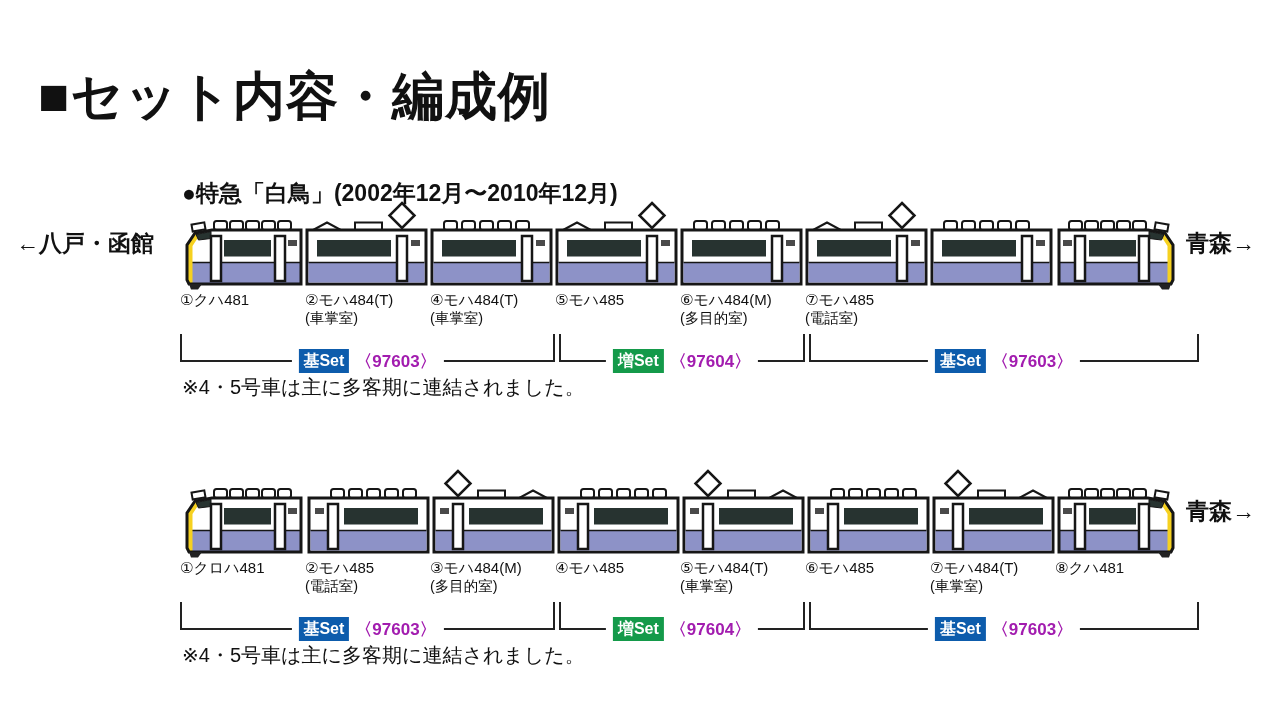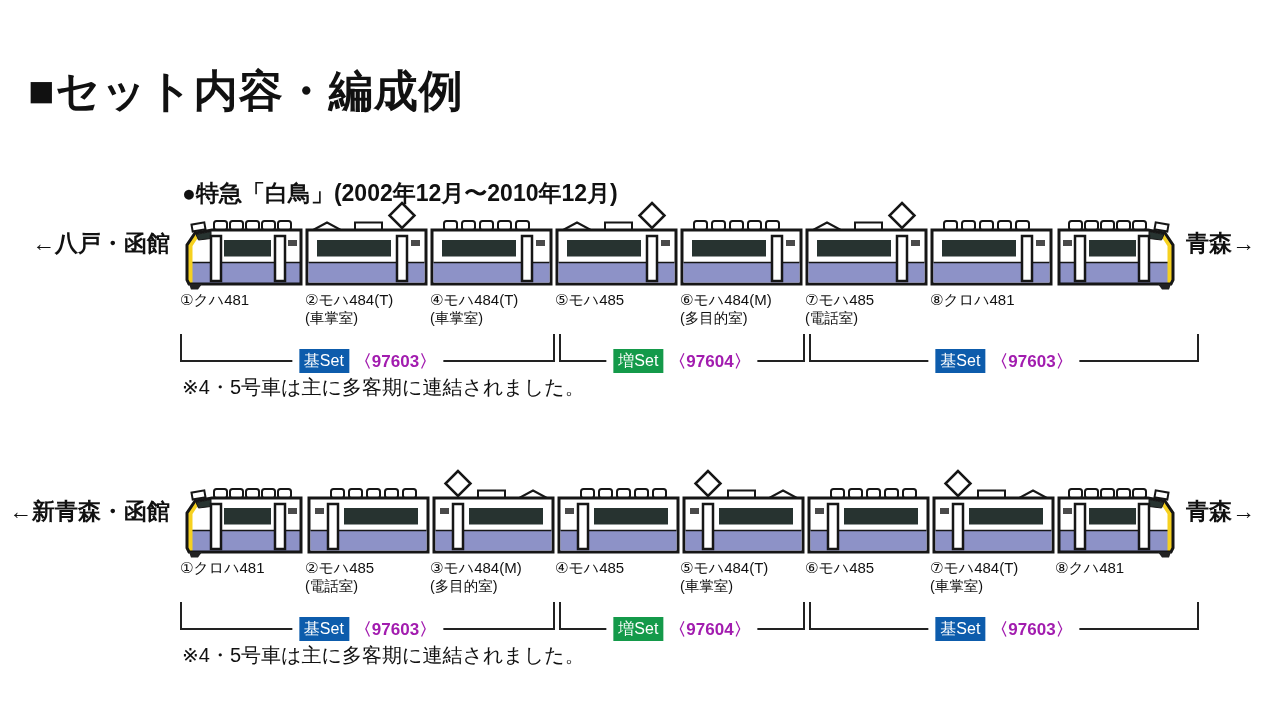--- a/index.html
+++ b/index.html
@@ -1,38 +1,38 @@
 <!DOCTYPE html>
 <html><head>
 <meta charset="utf-8">
 <style>
   html,body{margin:0;padding:0}
   body{
     width:1280px;height:720px;background:#ffffff;position:relative;overflow:hidden;
     font-family:"Liberation Sans","DejaVu Sans",sans-serif;color:#111;
   }
-  .title{position:absolute;left:28px;top:62px;font-size:44px;font-weight:800;letter-spacing:1px;white-space:nowrap}
+  .title{position:absolute;left:38px;top:62px;font-size:52px;font-weight:800;letter-spacing:1px;white-space:nowrap}
   .section{position:absolute;left:0;width:1280px;height:240px}
   #sec0{top:178px}
   #sec1{top:446px}
   .fmt-header{position:absolute;left:182px;top:0;font-size:23px;font-weight:600;white-space:nowrap}
   .dest{position:absolute;top:50px;font-size:23px;font-weight:600;white-space:nowrap}
-  .dest-left{left:0;width:170px;text-align:right}
+  .dest-left{left:0;width:170px;text-align:center}
   .dest-right{left:1186px}
   .train-row{position:absolute;left:180px;top:22px;display:flex;height:92px}
   .car{width:125px;height:92px}
   .labels-row{position:absolute;left:180px;top:112px;display:flex}
   .car-label-cell{width:125px;text-align:left;font-size:15px;line-height:19px;font-weight:500}
   .car-sublabel{font-size:14.5px}
   .bracket-row{position:absolute;left:180px;top:156px;width:1020px;height:44px}
   .bracket{position:absolute;top:0;height:26px;
     border-left:2.5px solid #222;border-right:2.5px solid #222;border-bottom:2.5px solid #222}
   .bk-content{position:absolute;left:50%;bottom:-13px;transform:translateX(-50%);
     background:#fff;padding:0 7px;display:flex;align-items:center;gap:6px;white-space:nowrap}
-  .badge{color:#fff;font-weight:400;font-size:16px;line-height:20px;padding:2px 5px}
+  .badge{color:#fff;font-weight:700;font-size:16px;line-height:20px;padding:2px 5px}
   .bk-code{font-size:17px;font-weight:600;color:#a21caf}
   .note{position:absolute;left:182px;top:196px;font-size:20px;font-weight:500;white-space:nowrap}
 </style>
 </head>
 <body>
 
 <div class="title">■セット内容・編成例</div>
 
 <div class="section" id="sec0">
   <div class="fmt-header">●特急「白鳥」(2002年12月〜2010年12月)</div>
@@ -170,24 +170,20 @@
         <div class="car-sublabel"></div>
       </div>
     <div class="car-label-cell">
         <div>⑥モハ484(M)</div>
         <div class="car-sublabel">(多目的室)</div>
       </div>
     <div class="car-label-cell">
         <div>⑦モハ485</div>
         <div class="car-sublabel">(電話室)</div>
       </div>
-    <div class="car-label-cell">
-        <div>⑧クロハ481</div>
-        <div class="car-sublabel"></div>
-      </div>
   </div>
   <div class="bracket-row">
       <div class="bracket" style="left:0px;width:371px;border-color:#222222">
         <span class="bk-content">
           <span class="badge" style="background:#0d5cac">基Set</span>
           <span class="bk-code">〈97603〉</span>
         </span>
       </div>
       <div class="bracket" style="left:379px;width:242px;border-color:#222222">
         <span class="bk-content">
@@ -199,21 +195,20 @@
         <span class="bk-content">
           <span class="badge" style="background:#0d5cac">基Set</span>
           <span class="bk-code">〈97603〉</span>
         </span>
       </div>
     </div>
   <div class="note">※4・5号車は主に多客期に連結されました。</div>
 </div>
 
 <div class="section" id="sec1">
-  <div class="dest dest-left">←新青森・函館</div>
   <div class="dest dest-right">青森→</div>
   <div class="train-row">
       <div class="car"><svg viewBox="0 0 125 92" width="125" height="92">
           <rect x="12" y="23.5" width="13" height="7" fill="#fff" stroke="#161616" stroke-width="2" transform="rotate(-10 18 27)"></rect>
           <rect x="34" y="21" width="13" height="9" rx="2.5" fill="#fff" stroke="#161616" stroke-width="2"></rect>
           <rect x="50" y="21" width="13" height="9" rx="2.5" fill="#fff" stroke="#161616" stroke-width="2"></rect>
           <rect x="66" y="21" width="13" height="9" rx="2.5" fill="#fff" stroke="#161616" stroke-width="2"></rect>
           <rect x="82" y="21" width="13" height="9" rx="2.5" fill="#fff" stroke="#161616" stroke-width="2"></rect>
           <rect x="98" y="21" width="13" height="9" rx="2.5" fill="#fff" stroke="#161616" stroke-width="2"></rect>
           <polygon points="32,30 121,30 121,84 9,84 7,80 7,45 15,33" fill="#fff"></polygon>

